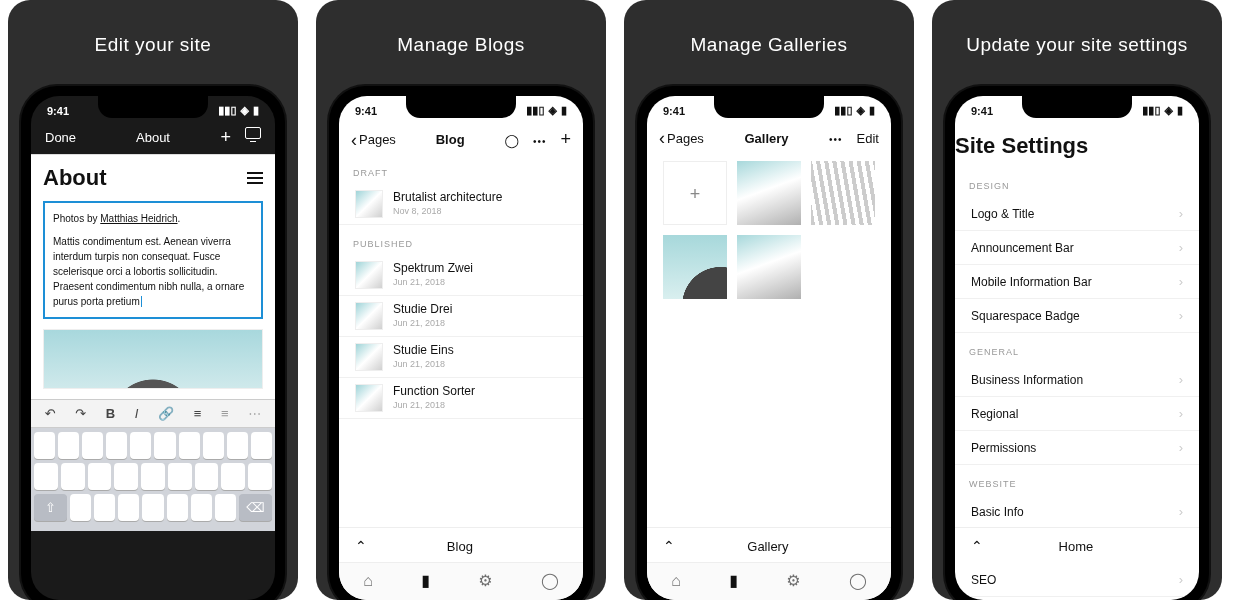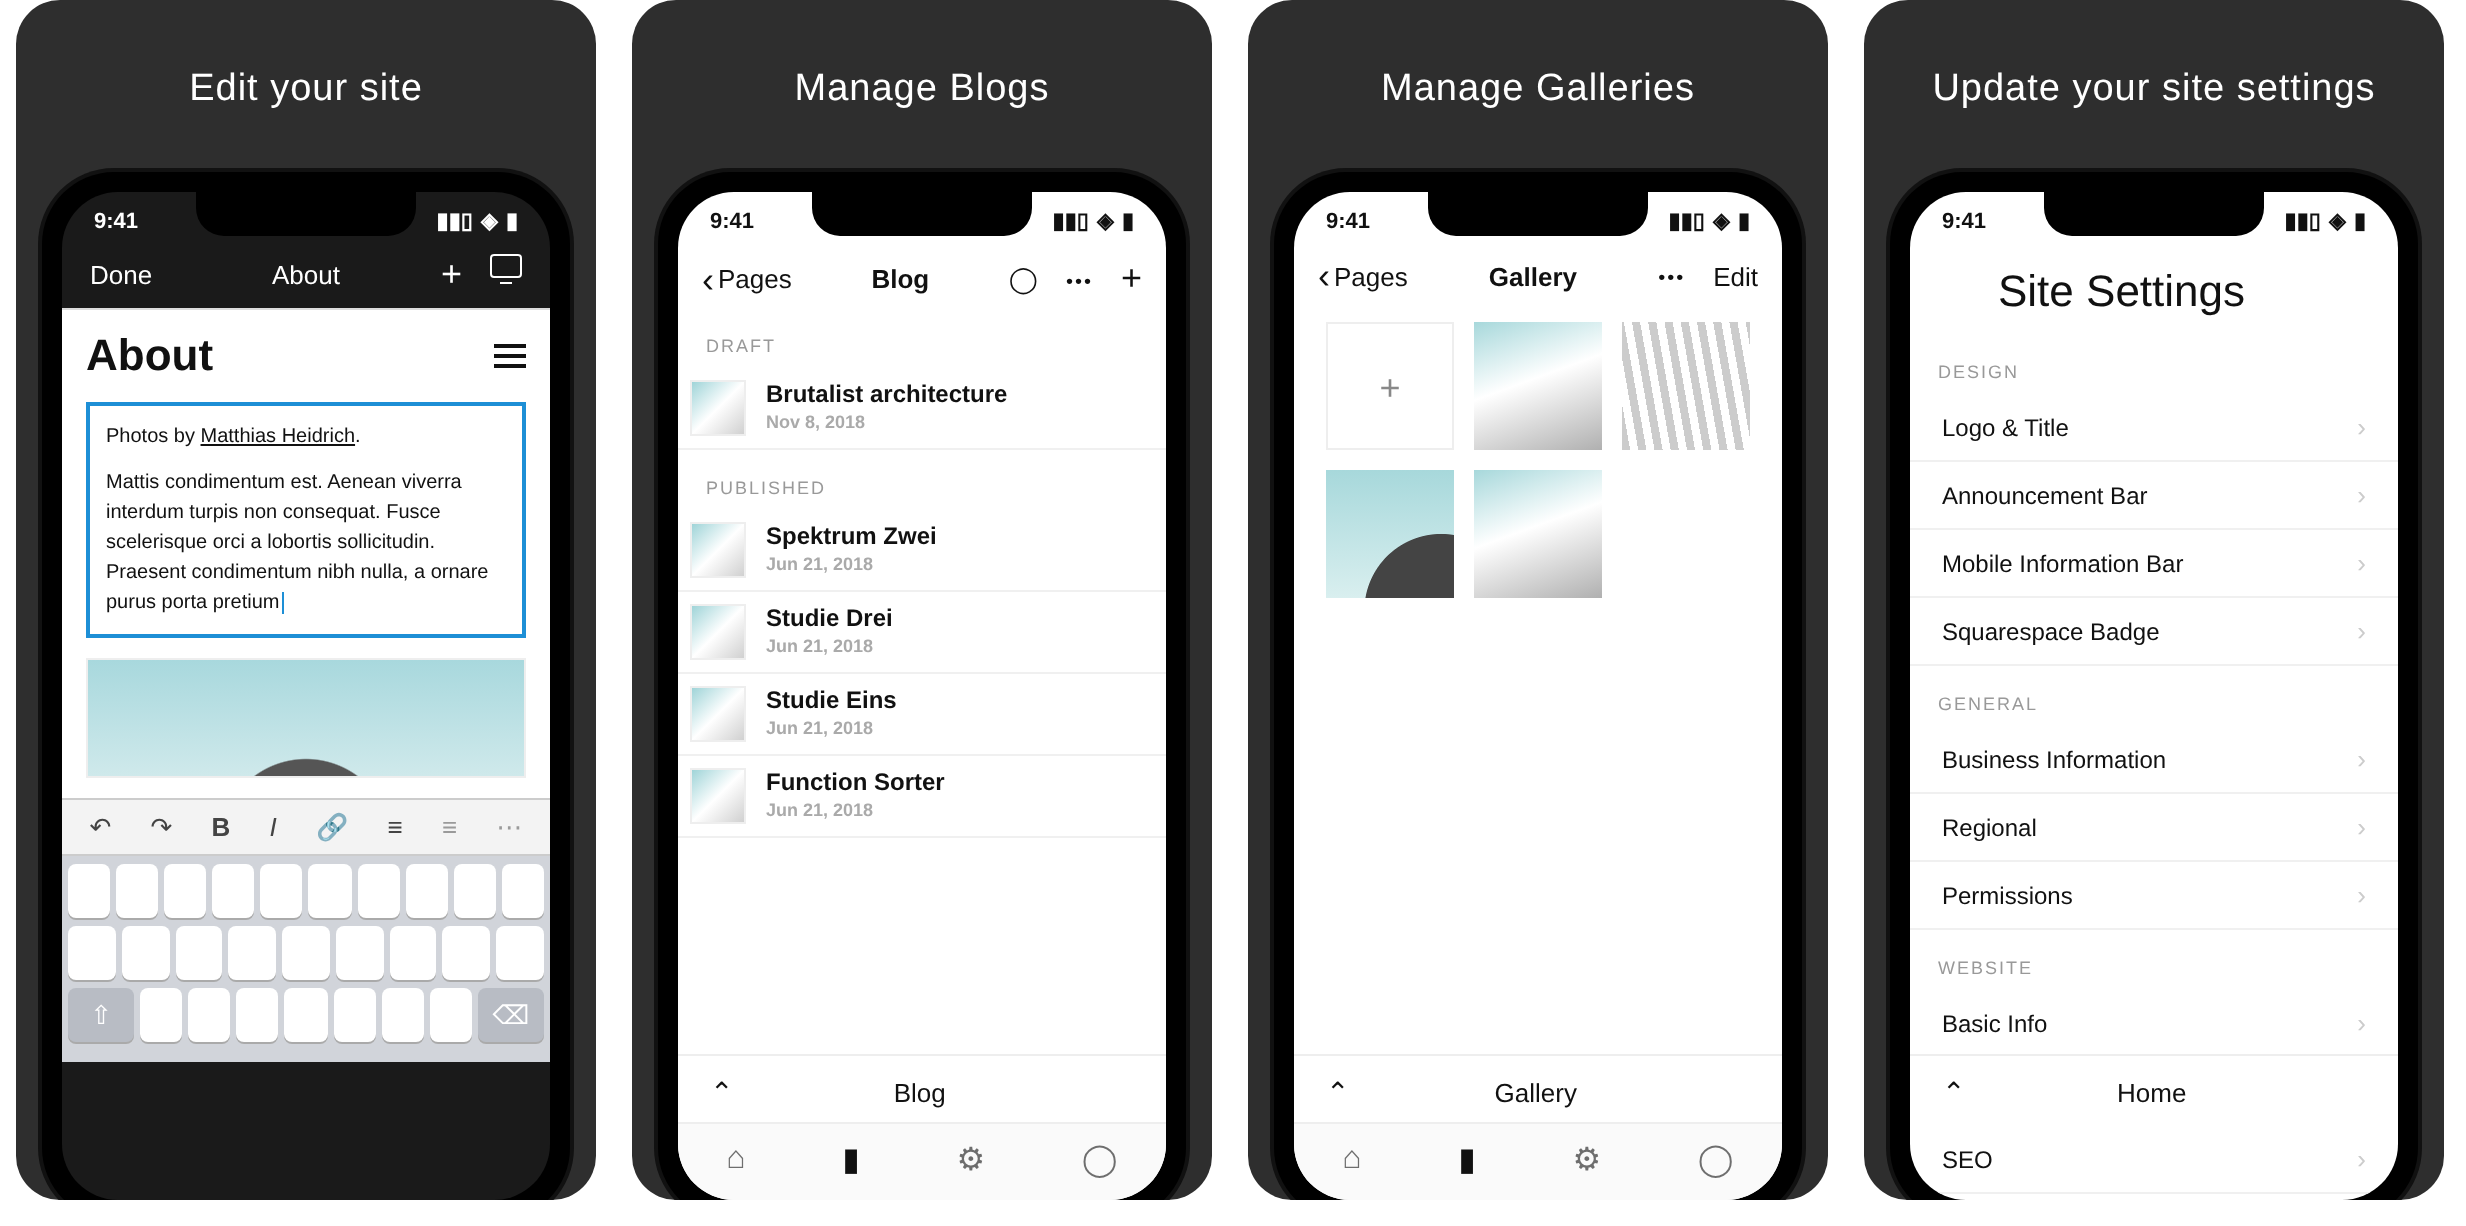--- a/index.html
+++ b/index.html
@@ -111,21 +111,21 @@
     display:flex; justify-content:space-between; align-items:center;
     padding:8px 12px 4px; font-size:13px;
   }
   .navrow .back { display:flex; align-items:center; gap:2px; font-size:13px; }
   .navrow .actions { display:flex; gap:14px; align-items:center; font-size:16px;justify-content:flex-end; }
   .section-label {
     font-size:9px; color:#999; letter-spacing:1px; padding:14px 14px 6px;
   }
   .listitem {
     display:flex; gap:10px; align-items:flex-start;
-    padding:6px 6px; border-bottom:1px solid #f0f0f0;font-weight:bold;
+    padding:6px 16px; border-bottom:1px solid #f0f0f0;
   }
   .thumb {
     width:28px; height:28px; flex-shrink:0;
     background:linear-gradient(135deg,#9fd4d8 0%, #fff 50%, #d0d0d0 100%);
     border:1px solid #eee;
   }
   .li-title { font-size:12px; }
   .li-date { font-size:9px; color:#aaa; margin-top:2px; }
   .bottomrow {
     position:absolute; bottom:36px; left:0; right:0;
@@ -159,21 +159,21 @@
       radial-gradient(circle at 90% 110%, #444 0 42%, transparent 42.5%),
       linear-gradient(180deg,#a7d8db,#d9efef);
   }
   .gcell.lines {
     background:
       repeating-linear-gradient(80deg,#ccc 0 4px,#fff 4px 8px),
       linear-gradient(180deg,#a7d8db 0 25%, transparent 25%);
   }
 
   
-  .settings-title { font-size:22px; font-weight:400; padding:12px 28px 8px;margin-left:16px; }
+  .settings-title { font-size:22px; font-weight:700; padding:12px 0 8px; }
   .setrow {
     display:flex; justify-content:space-between; align-items:center;
     padding:9px 16px; border-bottom:1px solid #f0f0f0; font-size:12px;
   }
   .chev { color:#ccc; font-size:13px; }
 
   .underline { text-decoration:underline; }
   .chev-left::before { content:"‹"; font-size:18px; line-height:1; }
   .chev-up::before { content:"⌃"; font-size:14px; }
   .plus::before { content:"+"; font-size:18px; font-weight:300; }

